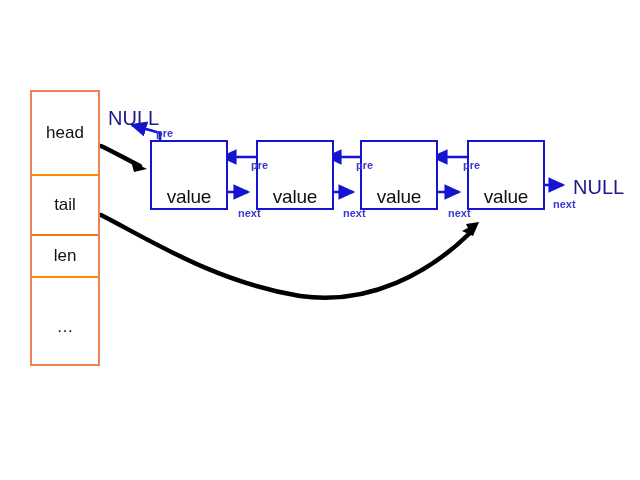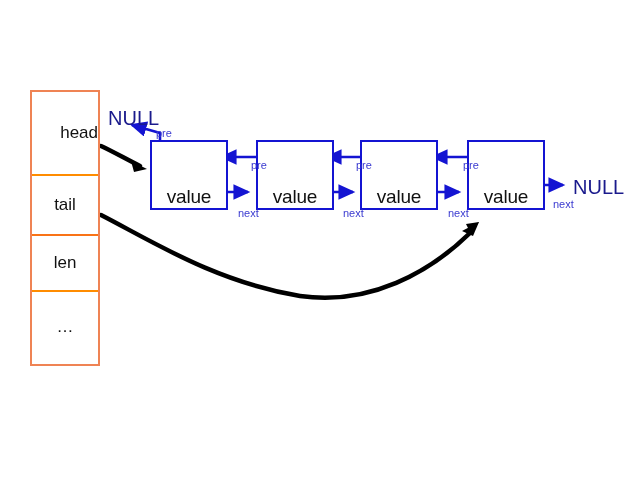--- a/index.html
+++ b/index.html
@@ -42,23 +42,23 @@
     left: 0;
     width: 100%;
     display: flex;
     align-items: center;
     justify-content: center;
     color: #111111;
     font-size: 17px;
     box-sizing: border-box;
   }
   .struct-cell .cell-label { pointer-events: none; }
-  .cell-head { top: 0px;   height: 84px; border-bottom: 2px solid #ff8c00; justify-content: flex-end; }
+  .cell-head { top: 0px;   height: 84px; border-bottom: 2px solid #ff8c00; }
   .cell-tail { top: 84px;  height: 60px; border-bottom: 2px solid #f97316; }
-  .cell-len  { top: 144px; height: 56px; border-bottom: 2px solid #ff8c00; }
+  .cell-len  { top: 144px; height: 42px; border-bottom: 2px solid #ff8c00; }
   .cell-more { top: 198px; height: 74px; }
 
   
   .node {
     position: absolute;
     top: 140px;
     width: 78px;
     height: 70px;
     border: 2px solid #1414d2;
     box-sizing: border-box;
@@ -83,21 +83,21 @@
     white-space: nowrap;
     line-height: 1;
   }
   .lbl-null {
     color: #1a1a8c;
     font-size: 20px;
   }
   .lbl-pre, .lbl-next {
     color: #3a3ad0;
     font-size: 11px;
-    font-weight: normal;
+    font-weight: bold;
     padding-left: 20px;
   }
   .null-left  { left: 108px; top: 108px; }
   .null-right { left: 573px; top: 177px; }
 
   .pre-0 { left: 136px; top: 128px; }
   .pre-1 { left: 231px; top: 160px; }
   .pre-2 { left: 336px; top: 160px; }
   .pre-3 { left: 443px; top: 160px; }
 

